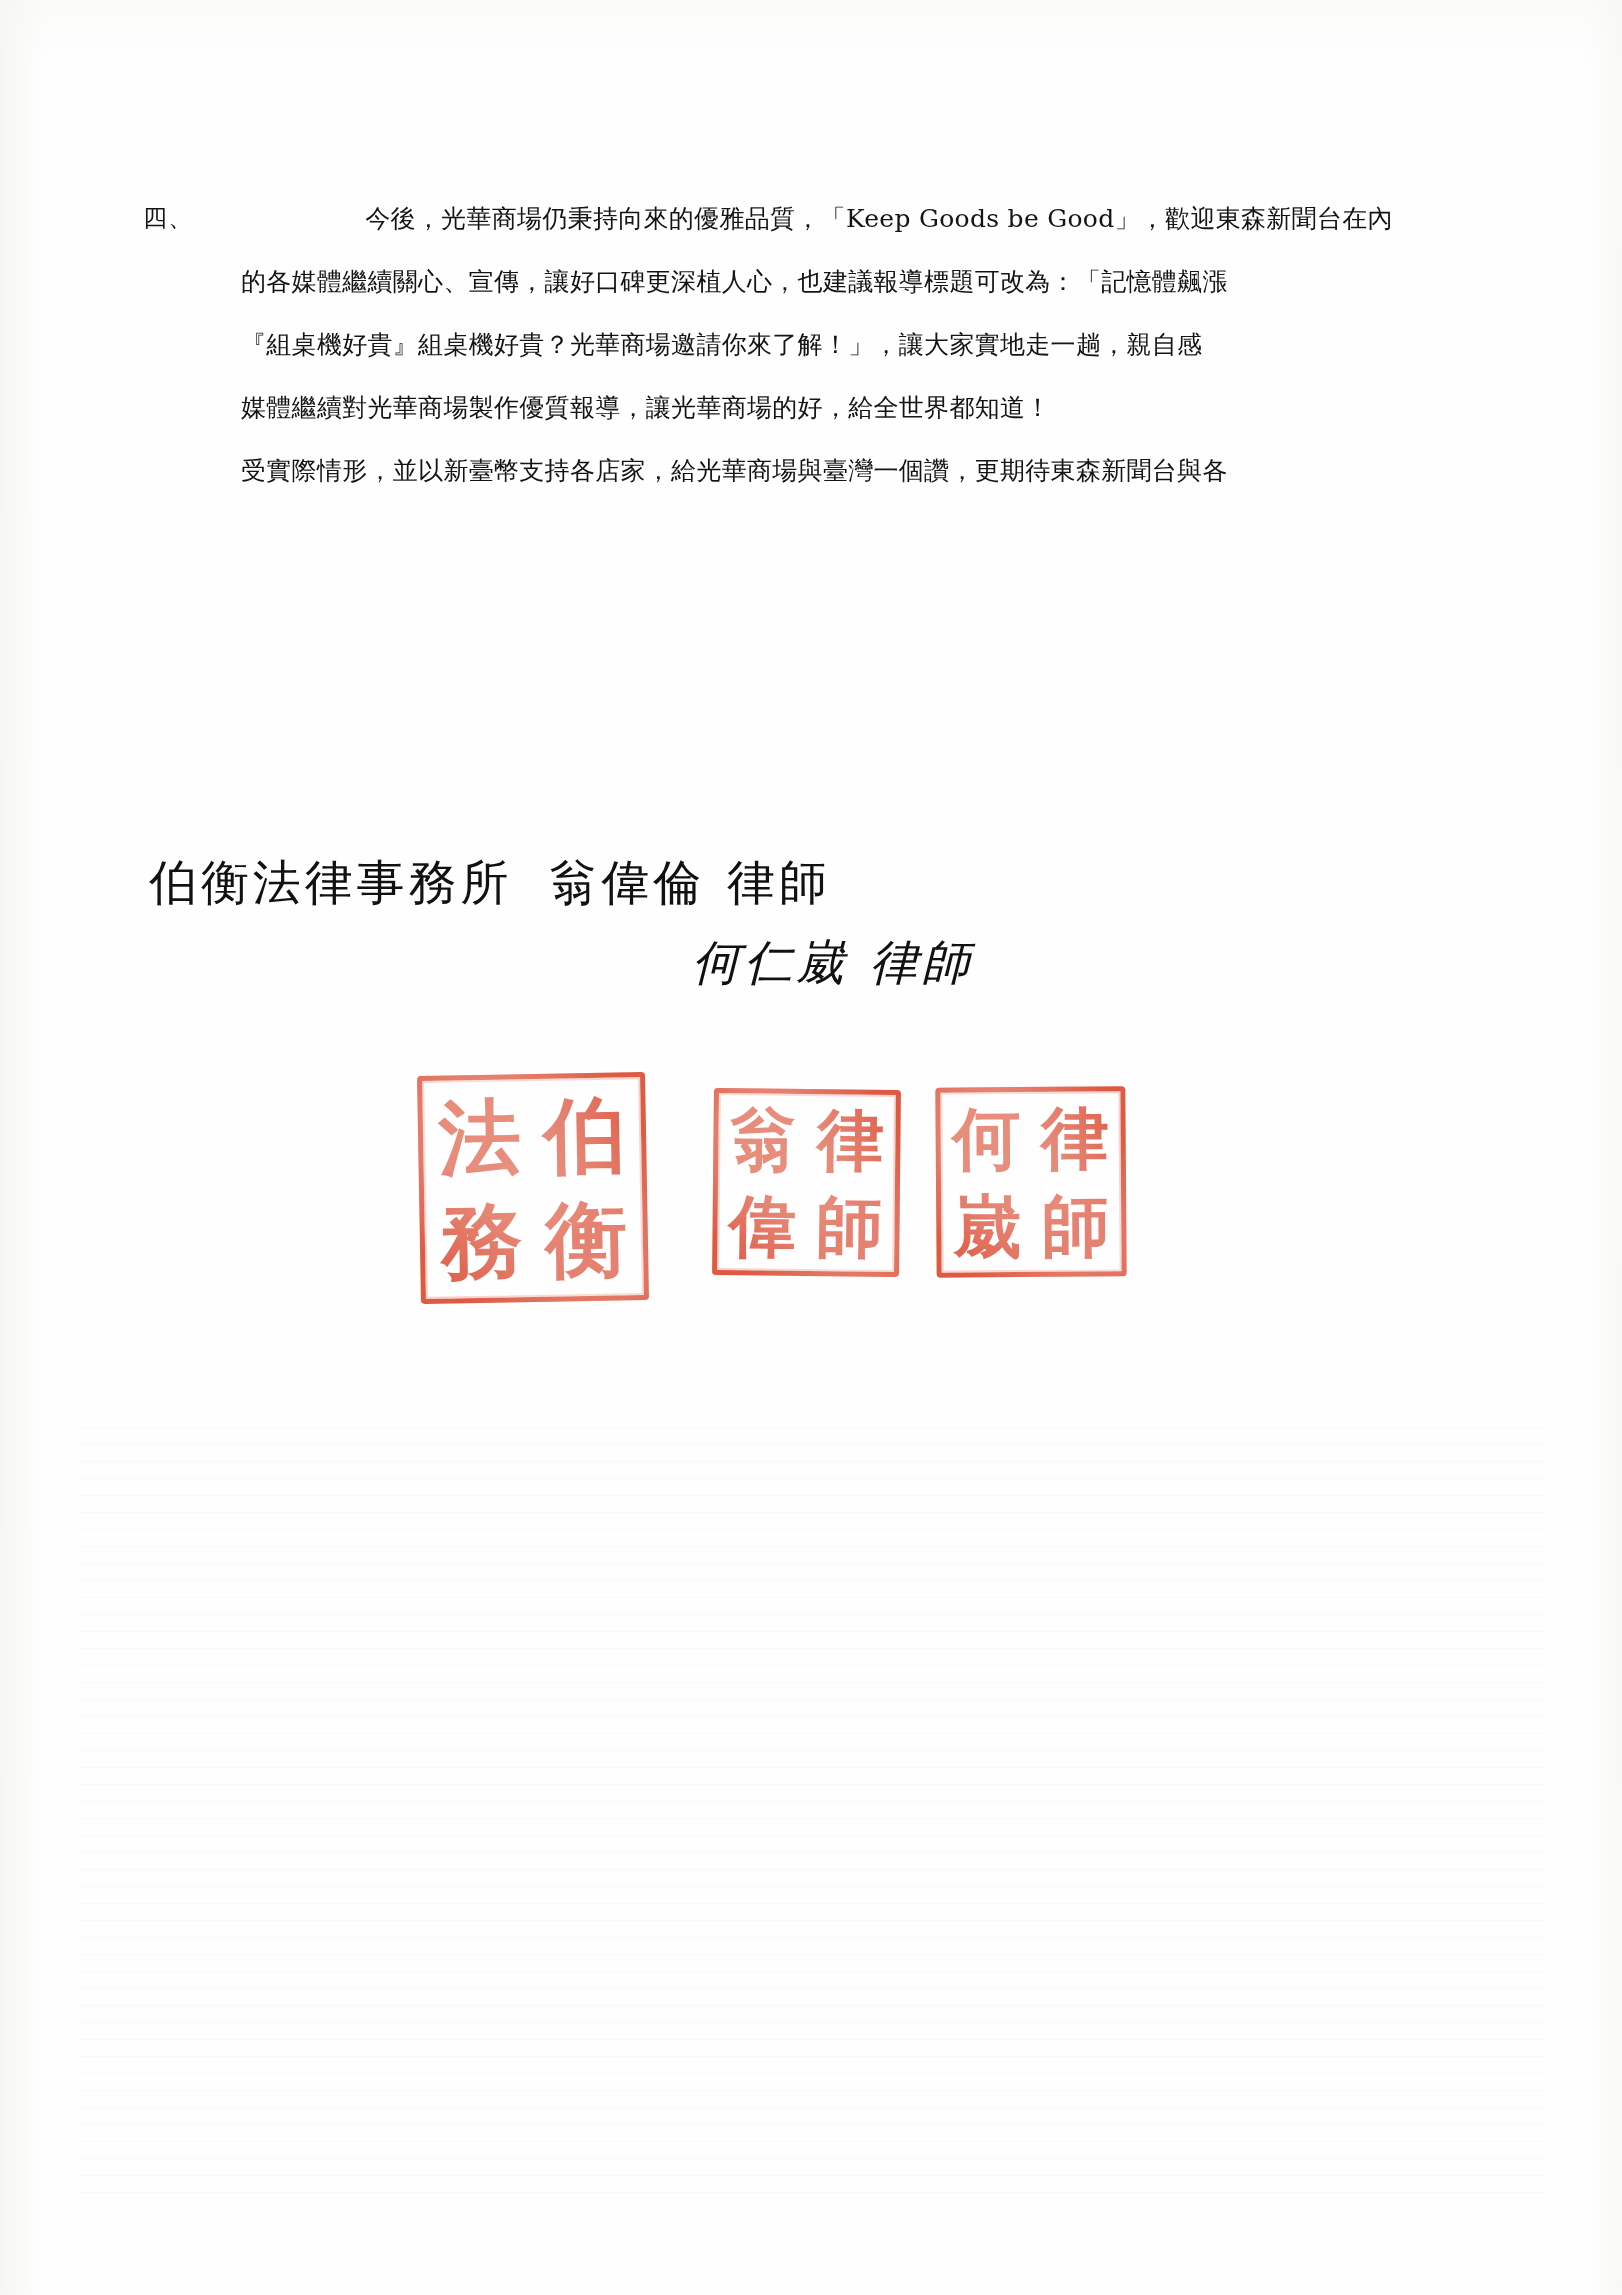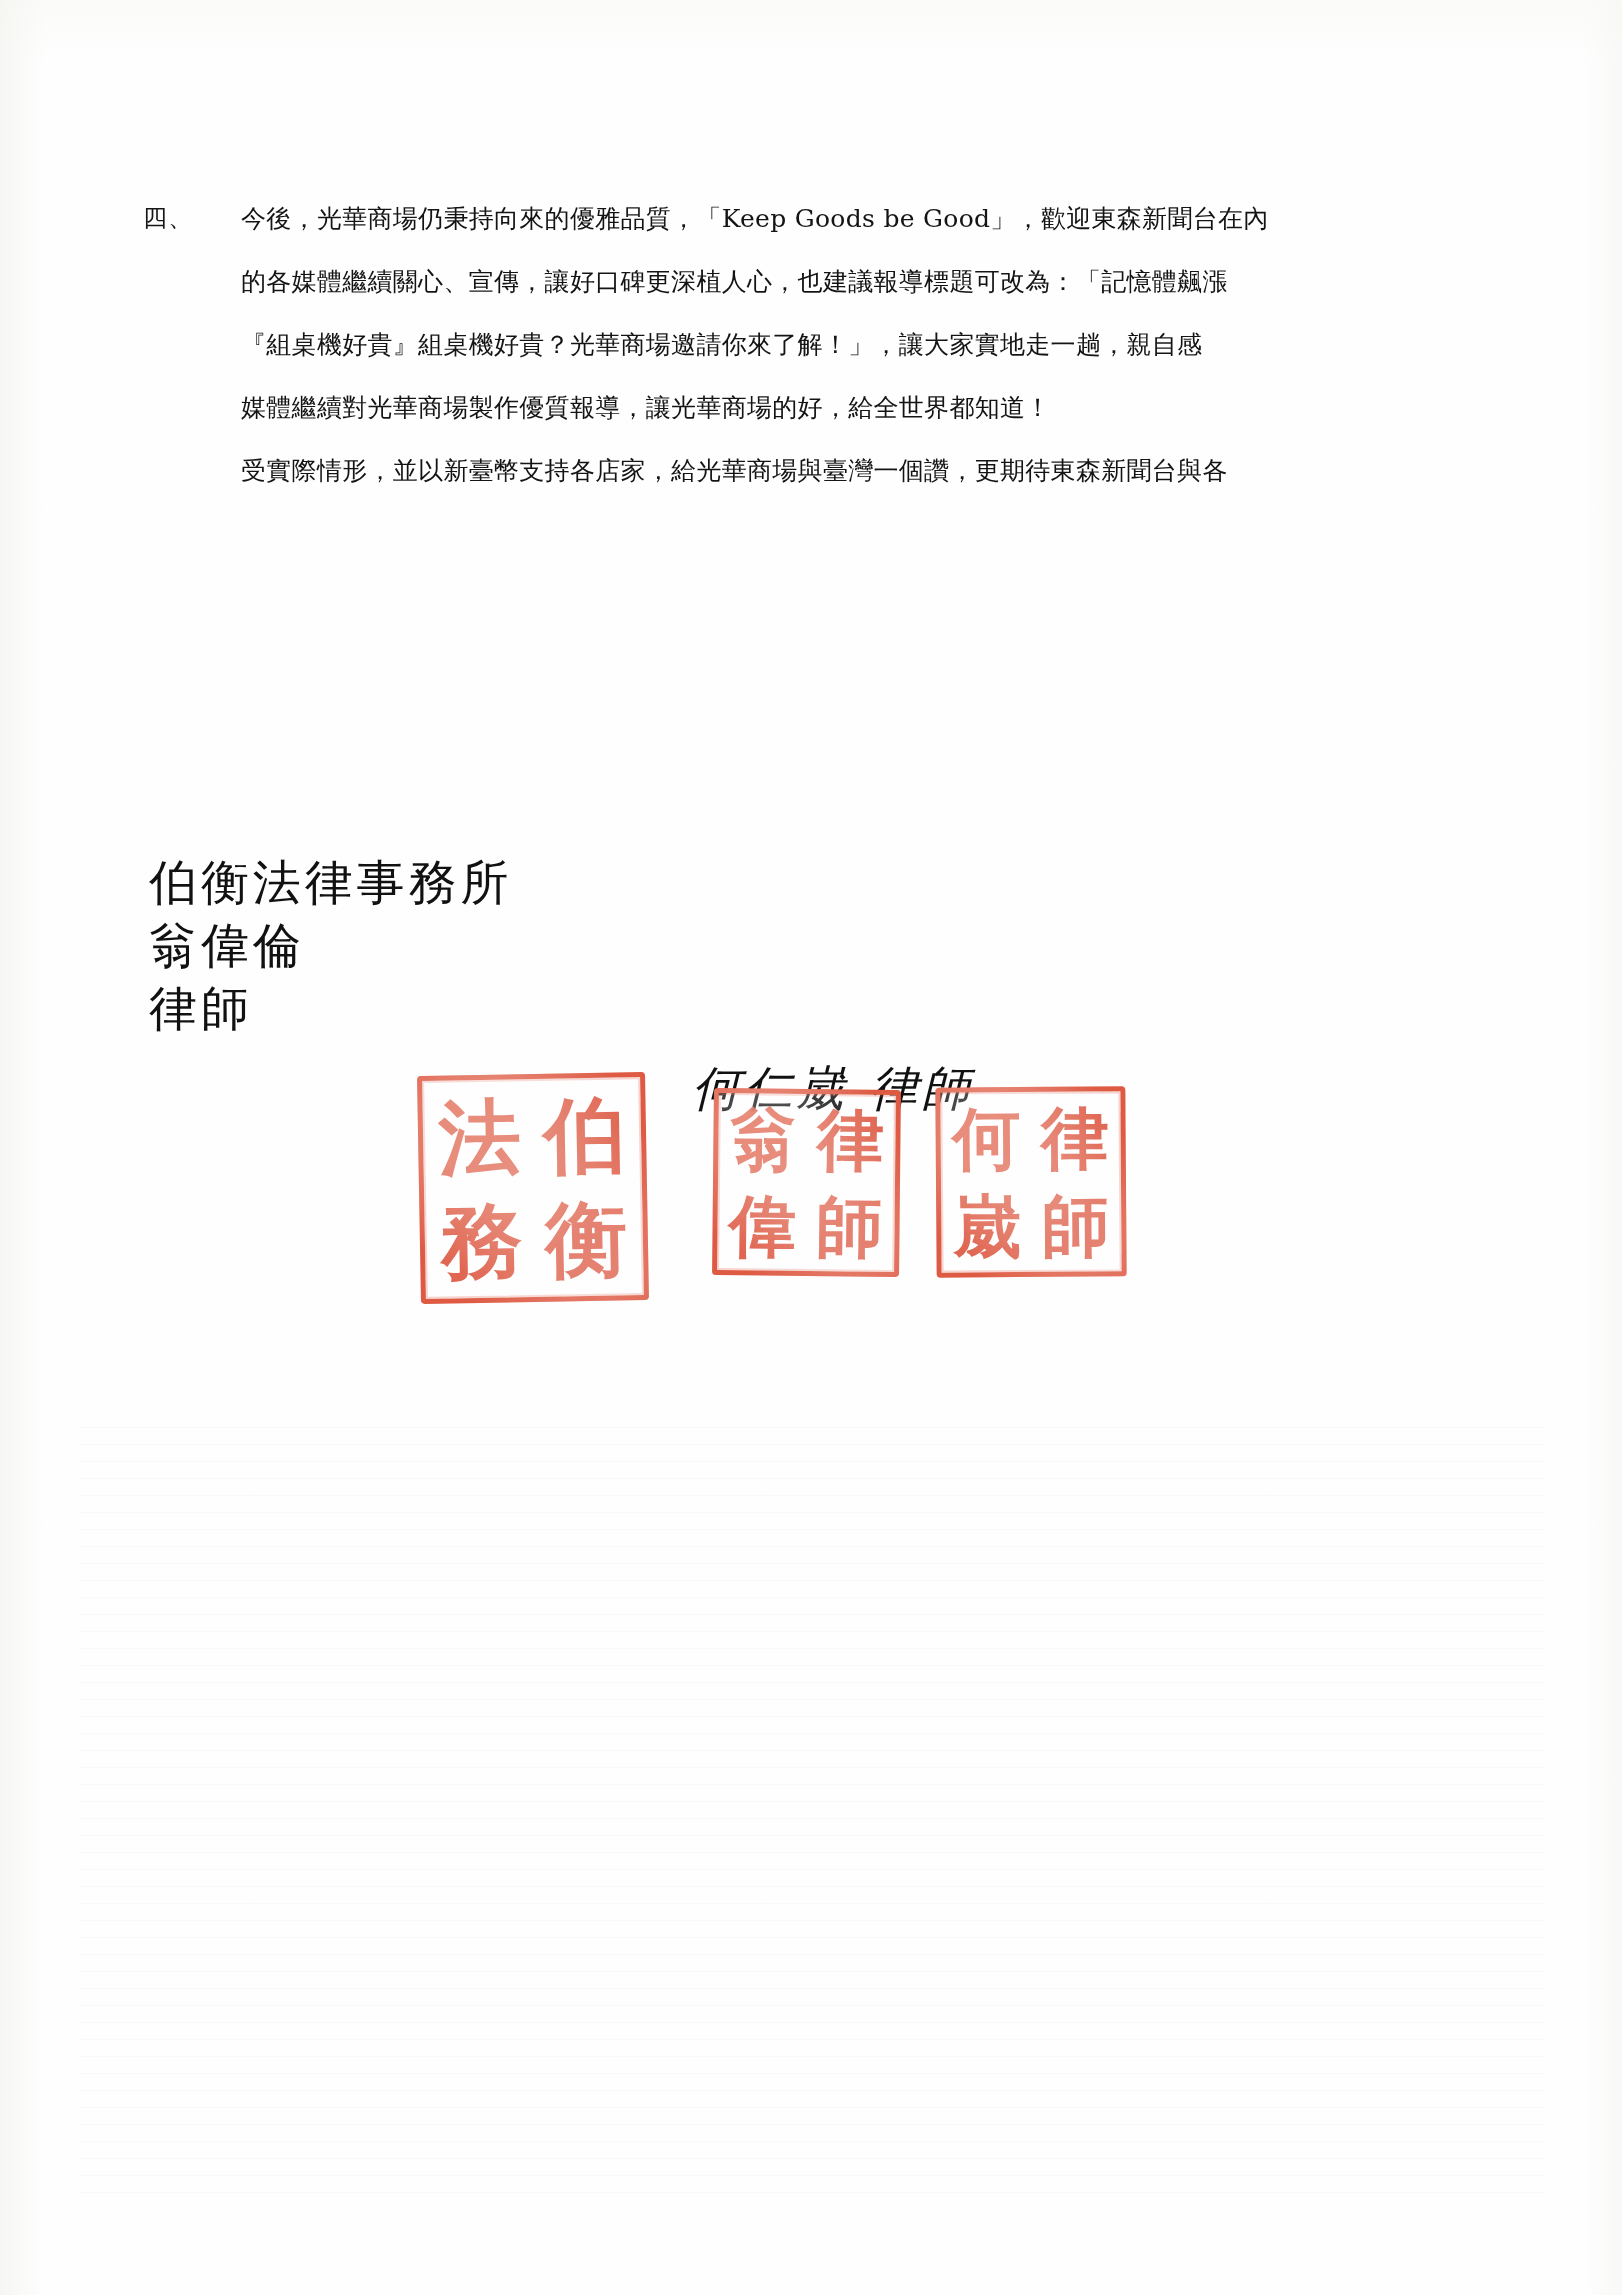--- a/index.html
+++ b/index.html
@@ -63,38 +63,38 @@
   }
   .para-line {
     font-size: 25px;
     line-height: 63px;
     letter-spacing: 0.3px;
     white-space: nowrap;
     color: #141414;
   }
   .para-line.first {
     text-indent: 0;
+    text-align: center;
   }
 
   
   .signature {
     position: absolute;
     left: 149px;
     top: 851px;
     width: 1112px;
   }
   .sig-line-1 {
     display: flex;
     align-items: baseline;
     font-size: 48px;
     line-height: 63px;
     letter-spacing: 3.9px;
     font-family: "DejaVu Serif", "Liberation Serif", serif;
     color: #111111;
-    flex-direction: column;
   }
   .sig-firm {
     margin-right: 37px;
   }
   .sig-name {
     margin-right: 22px;
   }
   .sig-title {
     letter-spacing: 3.9px;
     text-align: right;

